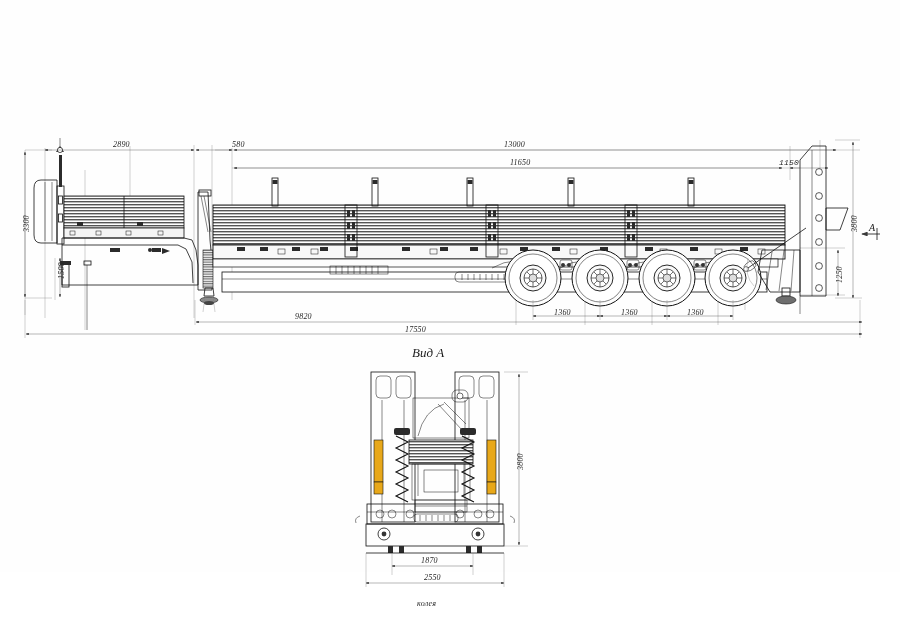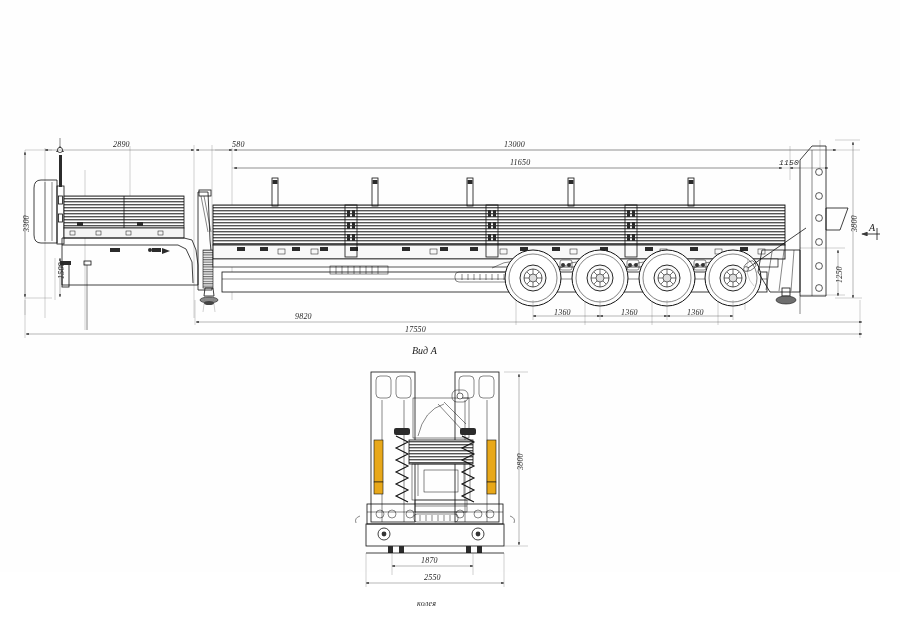--- a/index.html
+++ b/index.html
@@ -498,20 +498,20 @@
 
 <div class="dimtxt" style="left:295px;top:312px;">9820</div>
 <div class="dimtxt" style="left:405px;top:325px;">17550</div>
 
 <div class="dimtxt" style="left:554px;top:308px;">1360</div>
 <div class="dimtxt" style="left:621px;top:308px;">1360</div>
 <div class="dimtxt" style="left:687px;top:308px;">1360</div>
 
 <div class="lbl" style="left:869px;top:222px;font-size:10px;">A</div>
 
-<div class="lbl" style="left:412px;top:345px;font-size:10px;">Вид А</div>
+<div class="lbl" style="left:412px;top:345px;font-size:13px;">Вид А</div>
 
 <div class="dimtxt v" style="left:516px;top:470px;transform:rotate(-90deg);">3800</div>
 <div class="dimtxt" style="left:421px;top:556px;">1870</div>
 <div class="dimtxt" style="left:417px;top:567px;margin-top:32px;">колея</div>
 <div class="dimtxt" style="left:424px;top:573px;">2550</div>
 
 </div>
 
 </body></html>

